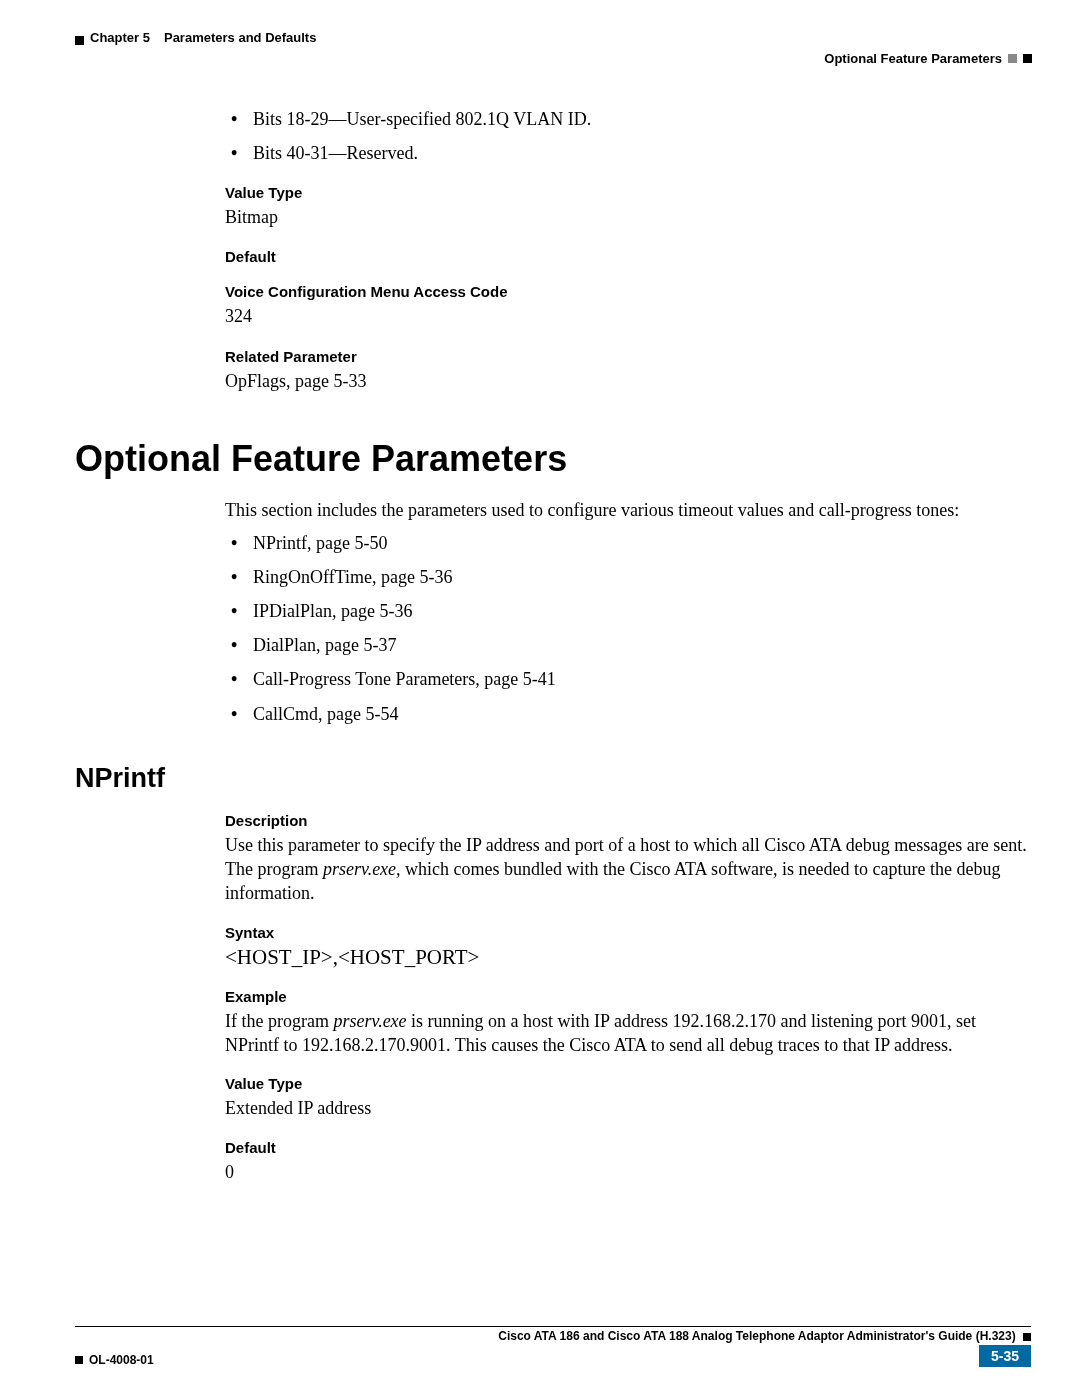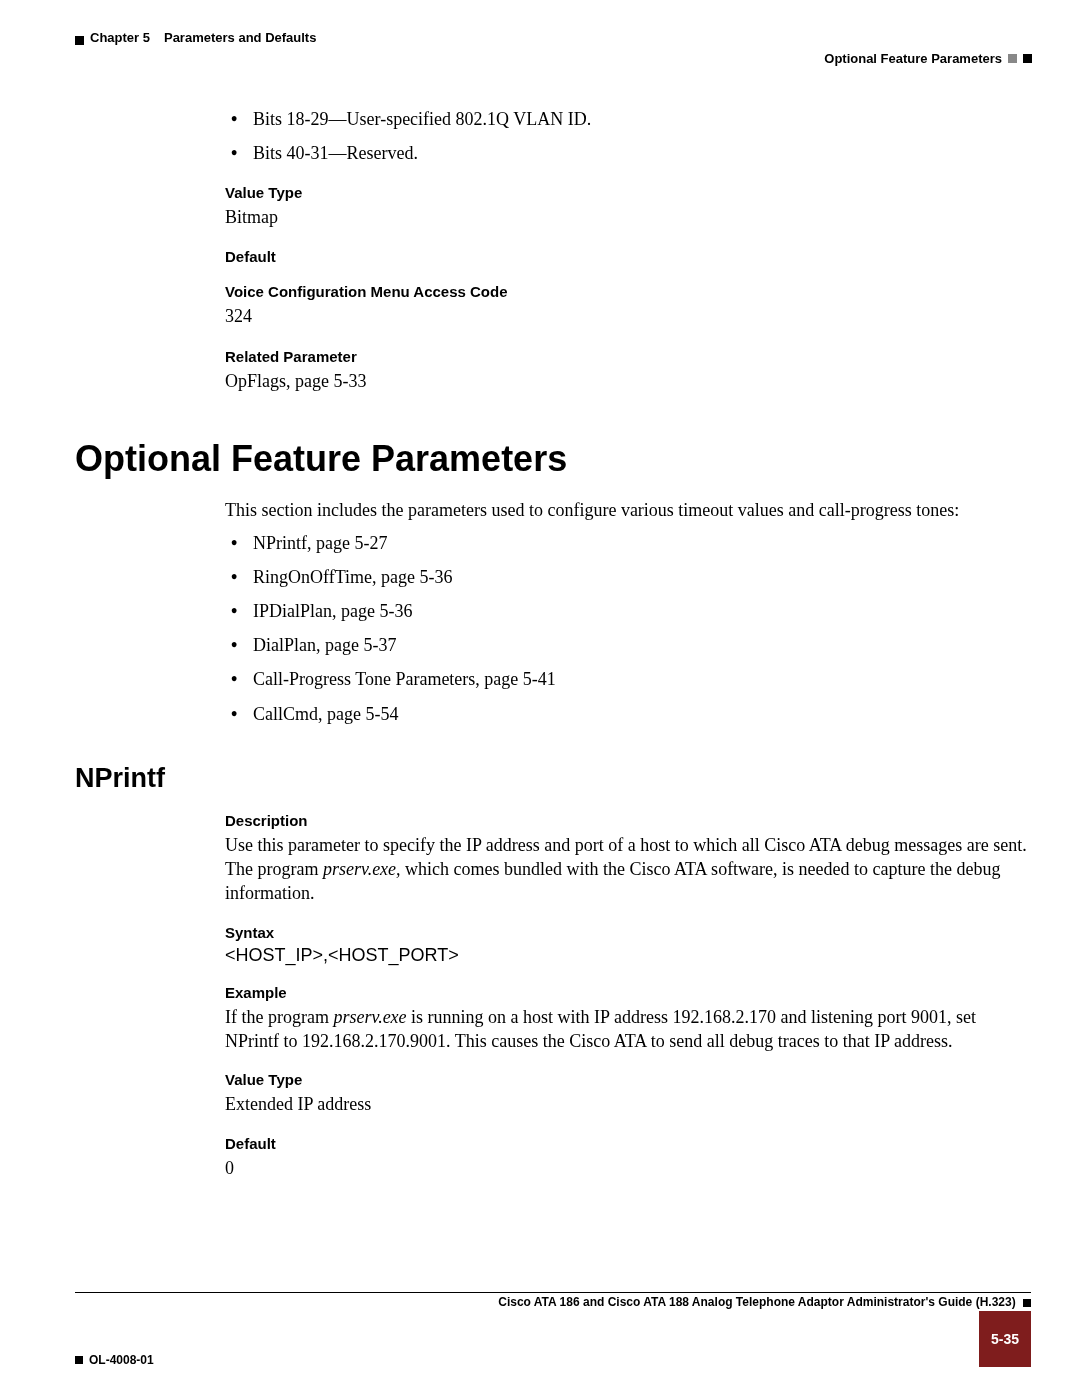--- a/index.html
+++ b/index.html
@@ -93,22 +93,22 @@
     font-weight: bold;
     font-size: 27px;
     margin: 36px 0 18px 0;
   }
   .para {
     font-size: 18px;
     line-height: 1.35;
     margin-bottom: 8px;
   }
   .code {
-    font-family: Liberation Sans, sans-serif;
-    font-size: 18px;
+    font-family: Liberation Serif, serif;
+    font-size: 21px;
     margin: 4px 0 10px 0;
   }
   .italic {
     font-style: italic;
   }
   .footer {
     position: absolute;
     bottom: 30px;
     left: 75px;
     right: 49px;
@@ -142,26 +142,26 @@
     display: flex;
     align-items: center;
   }
   .footer .docnum .sq {
     width: 8px;
     height: 8px;
     background: #000;
     margin-right: 6px;
   }
   .footer .pagenum {
-    background: #7f1d1d;
+    background: #0369a1;
     color: #fff;
     font-family: Arial, Helvetica, sans-serif;
     font-weight: bold;
     font-size: 14px;
-    padding: 20px 12px;
+    padding: 3px 12px;
   }
 </style>
 </head>
 <body>
 
 <div class="page">
   <div class="header-row">
     <span class="sq"></span>
     <span>Chapter 5</span>
     <span style="width:14px"></span>
@@ -189,21 +189,21 @@
 
     <div class="label">Related Parameter</div>
     <div class="value">OpFlags, page 5-33</div>
   </div>
 
   <h1 class="section">Optional Feature Parameters</h1>
 
   <div class="body-indent">
     <div class="para">This section includes the parameters used to configure various timeout values and call-progress tones:</div>
     <ul class="bullets">
-      <li>NPrintf, page 5-27</li>
+      <li>NPrintf, page 5-50</li>
       <li>RingOnOffTime, page 5-36</li>
       <li>IPDialPlan, page 5-36</li>
       <li>DialPlan, page 5-37</li>
       <li>Call-Progress Tone Parameters, page 5-41</li>
       <li>CallCmd, page 5-54</li>
     </ul>
   </div>
 
   <h2 class="subsection">NPrintf</h2>
 

